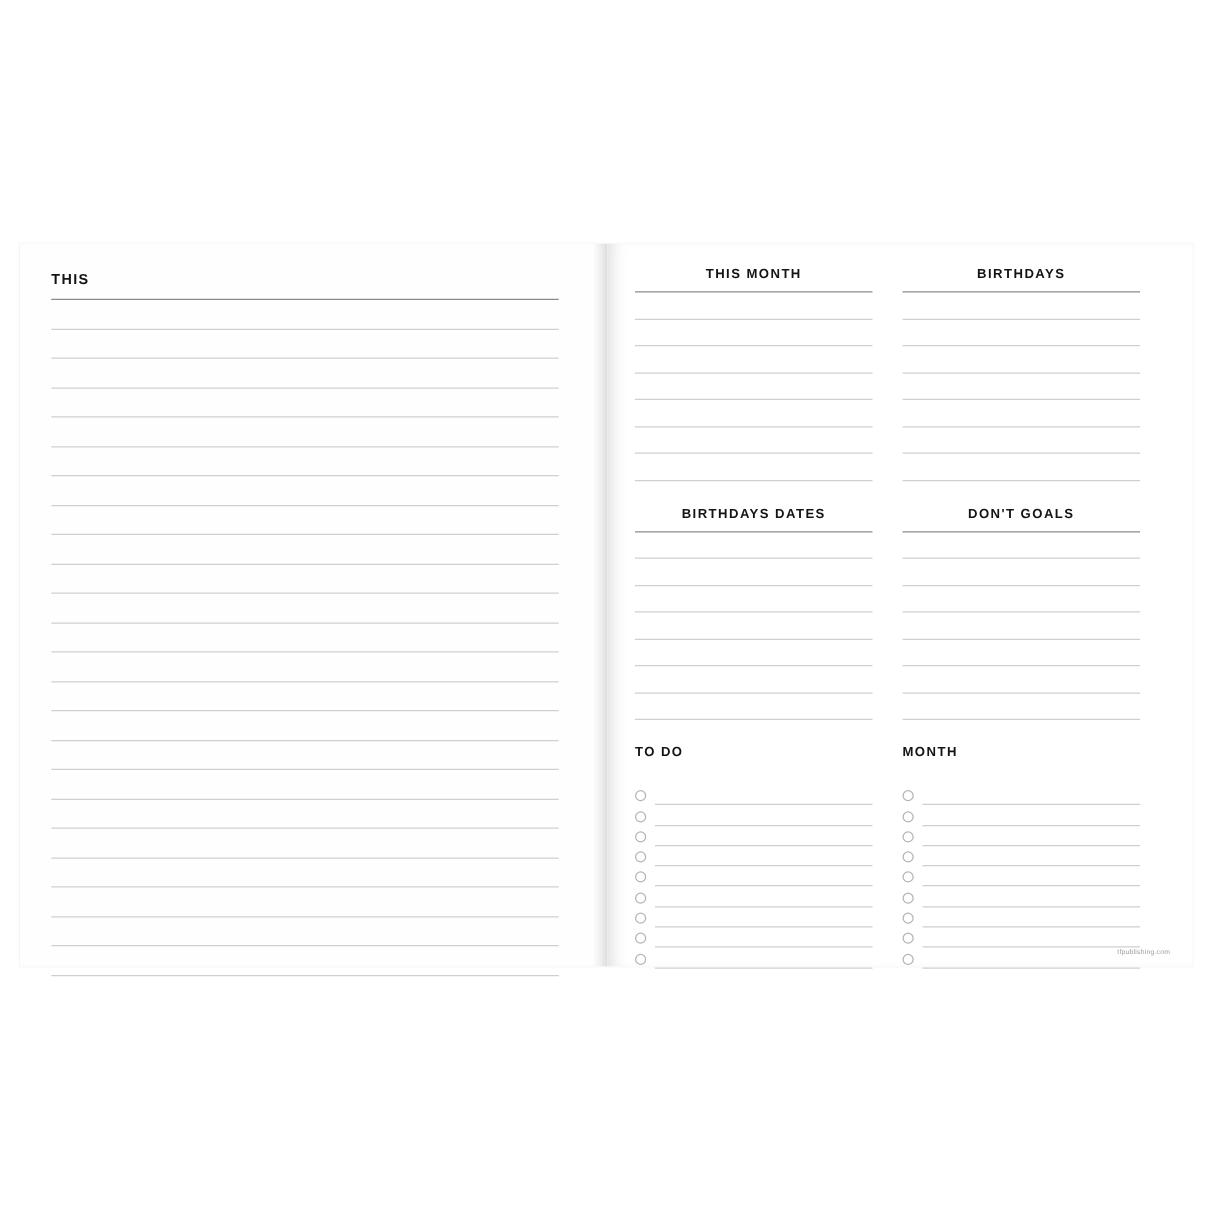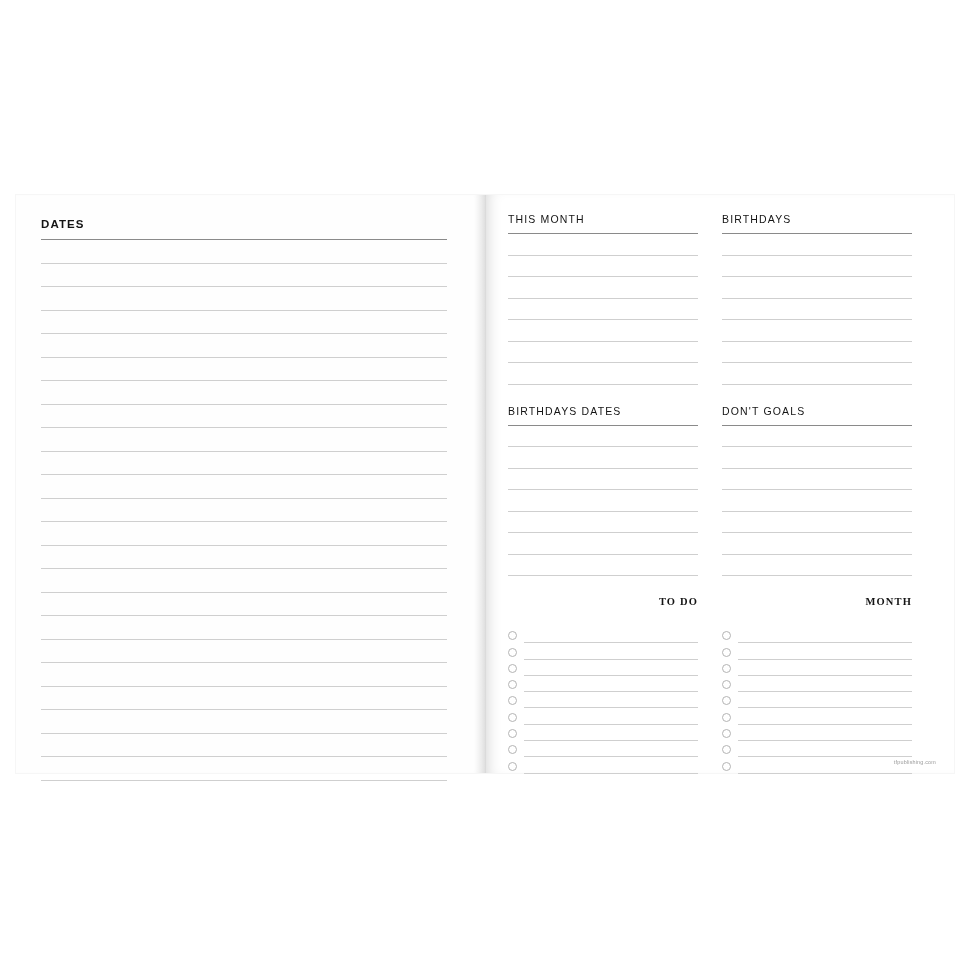--- a/index.html
+++ b/index.html
@@ -100,22 +100,23 @@
   }
 
   .grid2 {
     display: flex;
     gap: 24px;
   }
   .col {
     width: 190px;
   }
   .sect-title {
+    text-align: center;
     font-size: 10.5px;
-    font-weight: normal;
+    font-weight: bold;
     letter-spacing: 1.15px;
     color: #141414;
     margin: 0 0 8px 0;
   }
   .sect-rule {
     border-top: 1px solid #8a8a8a;
     height: 0;
   }
   .sect-lines .line {
     height: 20.5px;
@@ -141,45 +142,44 @@
     margin-right: 7px;
     flex: 0 0 auto;
     background: #fff;
   }
   .check-line {
     flex: 1 1 auto;
     border-bottom: 1px solid #cfcfcf;
     height: 100%;
   }
   .todo-title {
-    text-align: right;
+    text-align: left;
     font-size: 10.5px;
     font-weight: bold;
     letter-spacing: 1.15px;
     color: #141414;
     margin: 0 0 20px 0;
-    font-family: Liberation Serif, serif;
   }
   .credit {
     position: absolute;
     right: 0;
     bottom: -2px;
     font-size: 5.4px;
     color: #9a9a9a;
     letter-spacing: 0.2px;
   }
 </style>
 </head>
 <body>
 
 <div class="spread">
 
   <div class="page-left">
     <div class="inner">
-      <div class="notes-title">DATES</div>
+      <div class="notes-title">THIS</div>
       <div class="notes-rule-top"></div>
       <div class="notes-lines" id="notes-lines">
           <div class="line"></div>
           <div class="line"></div>
           <div class="line"></div>
           <div class="line"></div>
           <div class="line"></div>
           <div class="line"></div>
           <div class="line"></div>
           <div class="line"></div>

